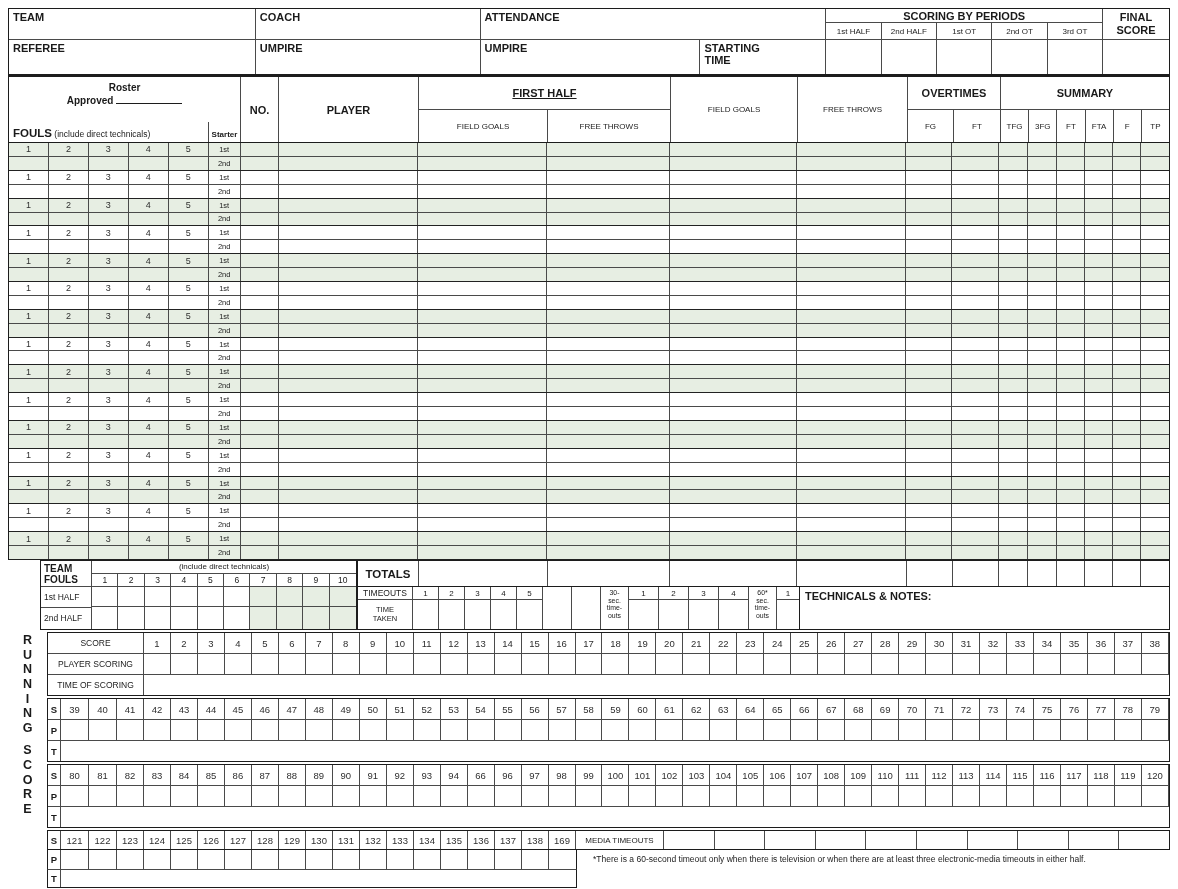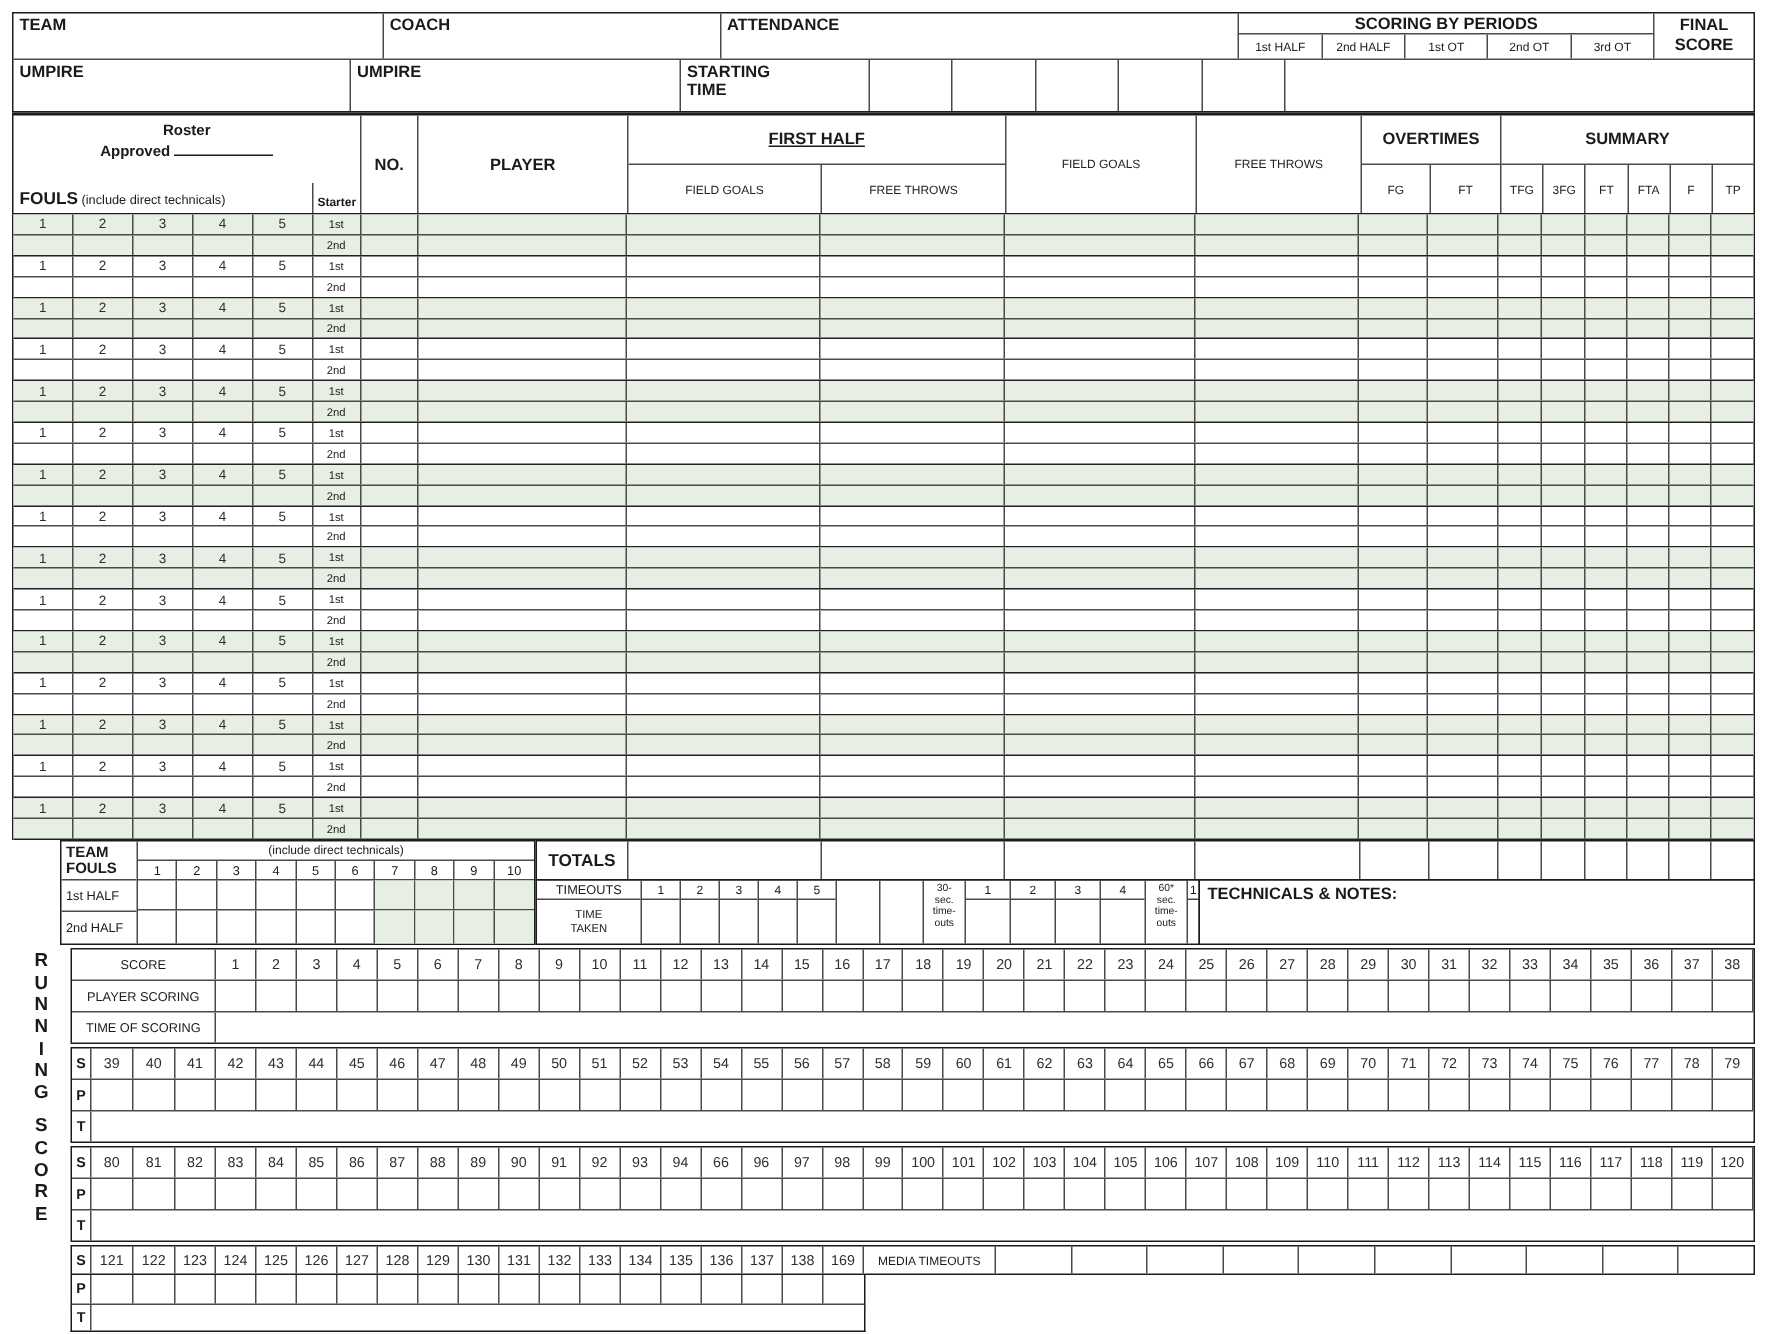--- a/index.html
+++ b/index.html
@@ -52,20 +52,23 @@
             <div class="cell cent sub br" style="flex:1;">2nd OT</div>
             <div class="cell cent sub" style="flex:1;">3rd OT</div>
           </div>
       </div>
       <div class="cell cent" style="width:66px;flex-direction:column;line-height:13px;">
         <span class="title">FINAL</span>
         <span class="title">SCORE</span>
       </div>
     </div>
     <div class="row" style="flex:1;">
+      <div class="cell br" style="width:247px;">
+        <div class="flab">REFEREE</div>
+      </div>
       <div class="cell br" style="width:225px;">
         <div class="flab">UMPIRE</div>
       </div>
       <div class="cell br" style="width:220px;">
         <div class="flab">UMPIRE</div>
       </div>
       <div class="cell br" style="width:126px;">
         <div class="flab" style="line-height:12px;">
           <span>STARTING</span><br>
           <span>TIME</span>
@@ -881,21 +884,21 @@
       <div class="cell br" style="width:47px;"></div>
       <div class="cell br" style="width:29px;"></div>
       <div class="cell br" style="width:29px;"></div>
       <div class="cell br" style="width:28px;"></div>
       <div class="cell br" style="width:28px;"></div>
       <div class="cell br" style="width:28px;"></div>
       <div class="cell" style="width:28px;"></div>
     </div>
 
   <div class="abs box row" style="left:357px;top:586px;width:443px;height:44px;" id="timeoutsBox">
-    <div class="col br" style="width:70px;">
+    <div class="col br" style="width:55px;">
       <div class="cell bb cent" style="height:13px;font-size:8.5px;">TIMEOUTS</div>
       <div class="cell cent" style="flex:1;font-size:7.5px;line-height:8.5px;flex-direction:column;">
         <span>TIME</span>
           <span>TAKEN</span>
       </div>
     </div>
   <div class="col br" style="width:26px;">
         <div class="cell bb cent" style="height:13px;font-size:8px;">1</div>
         <div class="cell" style="flex:1;"></div>
       </div>
@@ -1297,20 +1300,21 @@
           <div class="cell br" style="width:27px;"></div>
           <div class="cell br" style="width:27px;"></div>
           <div class="cell br" style="width:27px;"></div>
           <div class="cell br" style="width:27px;"></div>
           <div class="cell br" style="width:27px;"></div>
           <div class="cell br" style="width:27px;"></div>
           <div class="cell br" style="width:27px;"></div>
           <div class="cell br" style="width:27px;"></div>
           <div class="cell" style="width:27px;"></div>
         </div>
+        <div class="cell footnote" style="padding:4px 0 0 16px;">*There is a 60-second timeout only when there is television or when there are at least three electronic-media timeouts in either half.</div>
       </div>
       <div class="row" style="width:530px;height:18.5px;border-left:1.5px solid #1c1c1c;border-right:1.5px solid #1c1c1c;border-bottom:1.5px solid #1c1c1c;box-sizing:border-box;">
         <div class="cell cent br sptlab" style="width:13px;">T</div>
         <div class="cell" style="flex:1;"></div>
       </div>
     </div>
 
 </div>
 
 </body></html>

